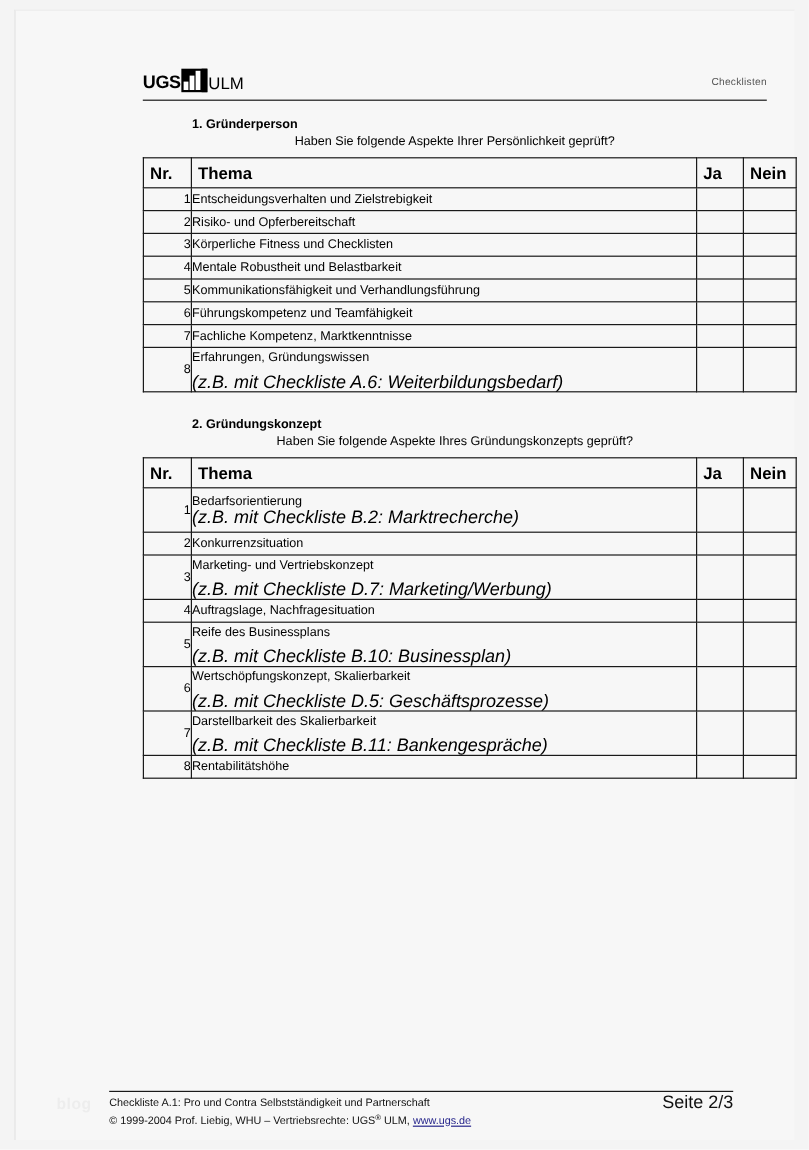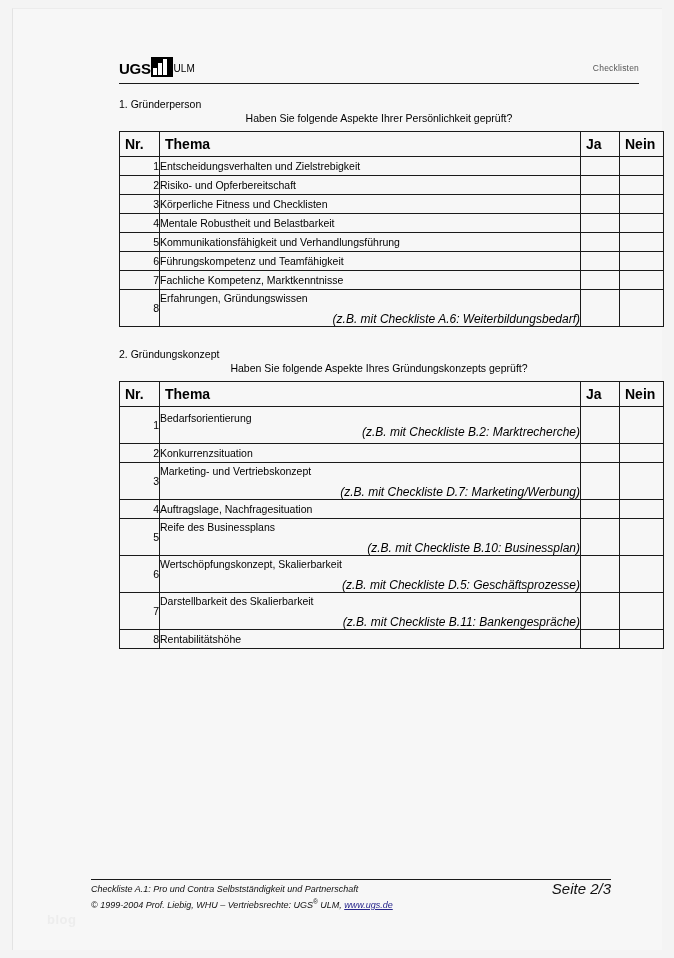--- a/index.html
+++ b/index.html
@@ -65,21 +65,21 @@
   }
   .logo-mark {
     display: inline-block;
     width: 22px;
     height: 20px;
     margin: 0 1px 0 0;
     position: relative;
   }
   .logo-mark svg { display: block; }
   .logo-ulm {
-    font-size: 10px;
+    font-size: 14px;
     font-weight: normal;
     line-height: 16px;
     letter-spacing: 0px;
   }
   .header-right {
     position: absolute;
     right: 0;
     top: 10px;
     font-size: 8.5px;
     color: #555;
@@ -97,22 +97,23 @@
   .doc-title {
     margin-top: 16px;
     font-size: 15.5px;
     font-weight: bold;
     letter-spacing: -0.15px;
     line-height: 20px;
   }
   .section-head {
     margin-top: 14px;
     font-size: 10.5px;
-    font-weight: normal;
+    font-weight: bold;
     line-height: 14px;
+    margin-left: 41px;
   }
   .section-sub {
     font-size: 10.5px;
     font-weight: normal;
     line-height: 14px;
     margin-bottom: 6px;
     text-align: center;
   }
   .sec2 { margin-top: 20px; }
 
@@ -152,36 +153,34 @@
   td.thema {
     padding-left: 5px;
     padding-top: 4px;
     padding-bottom: 4px;
     font-size: 10.5px;
     line-height: 14px;
   }
   td.mark { }
   .note {
     font-style: italic;
-    font-size: 12px;
+    font-size: 15px;
     display: block;
-    text-align: right;
   }
   .note.tight { margin-top: 0px; }
   .note.loose { margin-top: 7px; }
   tr.r-single td.thema { height: 18px; }
   tr.r-double td.thema { height: 36px; }
 
   
   .footer {
     position: absolute;
     left: 78px;
-    top: 870px;
+    top: 900px;
     width: 520px;
-    font-style: italic;
   }
   .footer-rule {
     border-top: 1.1px solid #1a1a1a;
     margin-bottom: 3px;
   }
   .footer-row {
     position: relative;
     font-size: 9px;
     line-height: 12.5px;
     color: #111;

